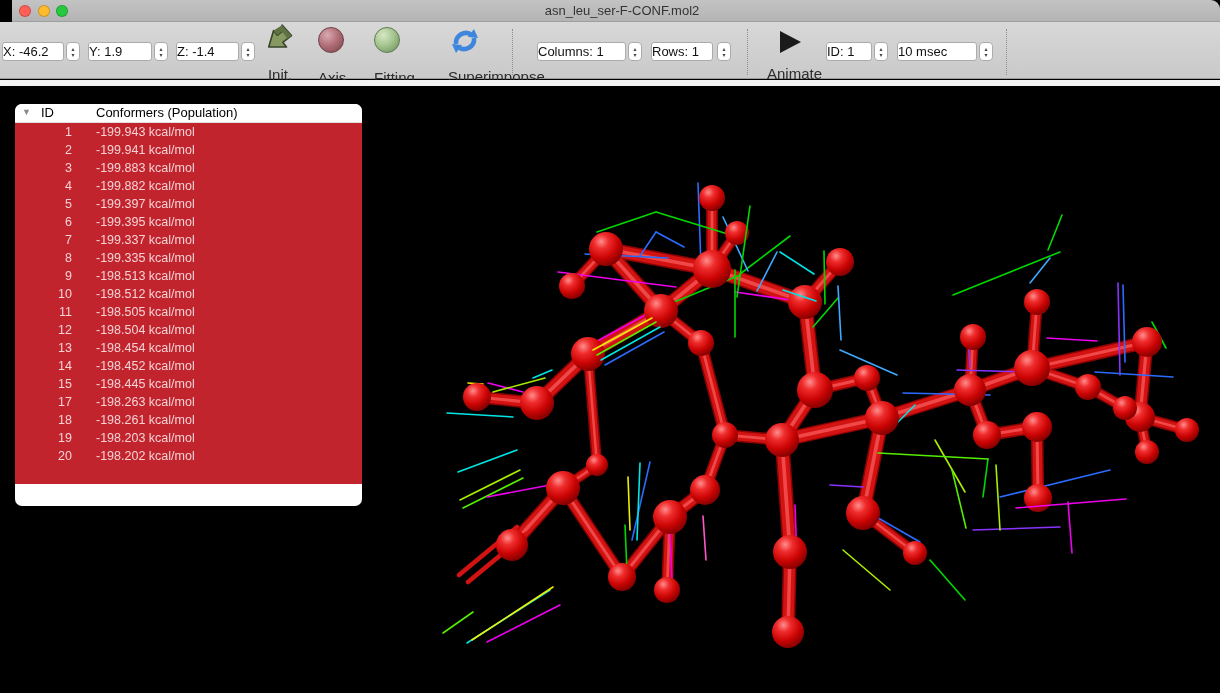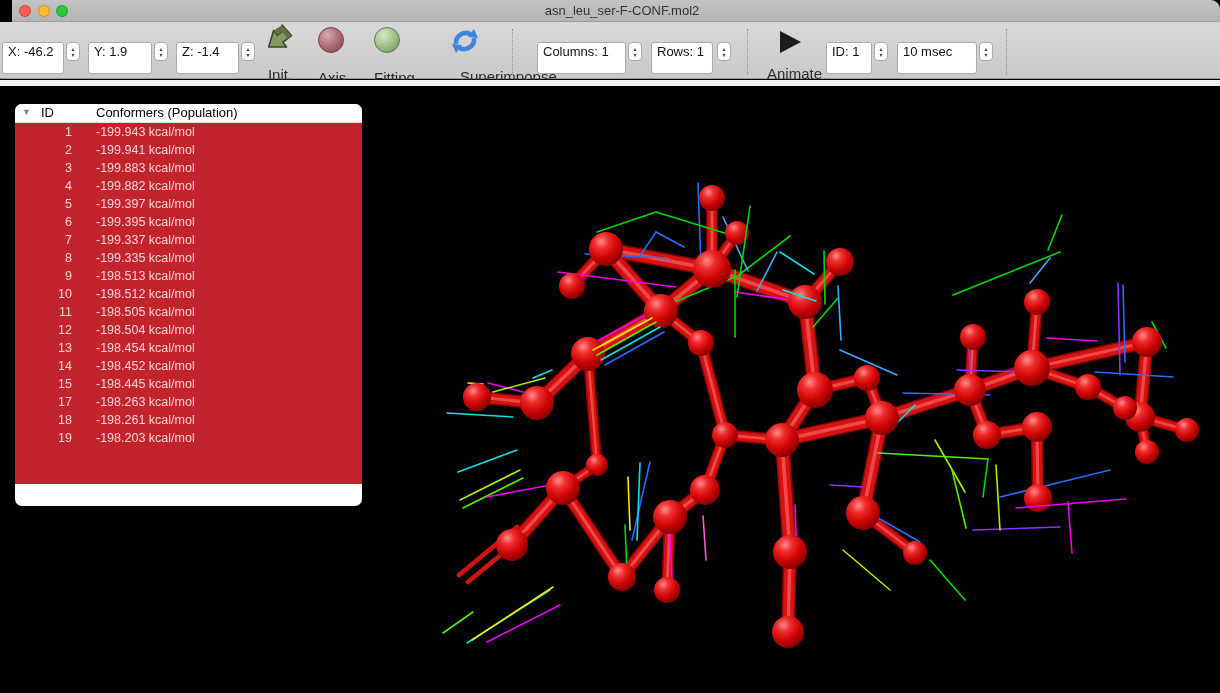--- a/index.html
+++ b/index.html
@@ -15,23 +15,23 @@
     font-size:13px; color:#343434; }
   .light { position:absolute; top:5px; width:12px; height:12px; border-radius:50%;
     border:0.5px solid rgba(0,0,0,0.2); }
   .l-red{ left:7px; background:#ff5f57; } .l-yellow{ left:26px; background:#febb2e; }
   .l-green{ left:44px; background:#27c93f; }
 
   
   .toolbar { position:absolute; left:0; top:22px; width:100%; height:57px;
     background:linear-gradient(#d8d8d8,#c9c9c9); border-bottom:1px solid #9b9b9b; }
   .strip { position:absolute; left:0; top:80px; width:100%; height:6px; background:#f4f4f4; }
-  .tfield { position:absolute; top:20px; height:32px; background:#fff;
+  .tfield { position:absolute; top:20px; height:19px; background:#fff;
     border:1px solid #ababab; border-radius:3px; font-size:13px; line-height:17px;
-    padding-left:5px; color:#111; white-space:nowrap; overflow:hidden; }
+    color:#111; white-space:nowrap; overflow:hidden; }
   .stepper { position:absolute; top:20px; width:14px; height:19px; background:#fff;
     border:1px solid #ababab; border-radius:4px; display:flex; flex-direction:column;
     align-items:center; justify-content:center; }
   .stepper span { font-size:6px; line-height:6px; color:#444; }
   .tbtn { position:absolute; text-align:center; cursor:default; }
   .tlabel { position:absolute; top:42px; width:100%; text-align:center;
     font-size:15px; color:#2c2c2c; white-space:nowrap; }
   .divider { position:absolute; top:7px; height:46px; width:0;
     border-left:1px dotted #8f8f8f; }
   .sphere-icon { width:26px; height:26px; border-radius:50%; }
@@ -381,21 +381,21 @@
       <div class="tlabel">Fitting</div>
     </div>
 
     <div class="tbtn" style="left:448px;top:2px;width:34px;">
       <svg width="32" height="34" viewBox="0 0 32 32">
         <path d="M7 19 a10 10 0 0 1 16-9" fill="none" stroke="#3e86dd" stroke-width="4.6"></path>
         <polygon points="25,4 29,13 19,12" fill="#3e86dd"></polygon>
         <path d="M25 13 a10 10 0 0 1 -16 9" fill="none" stroke="#3e86dd" stroke-width="4.6"></path>
         <polygon points="7,28 3,19 13,20" fill="#3e86dd"></polygon>
       </svg>
-      <div class="tlabel" style="top:44px;margin-left:12px;">Superimpopse</div>
+      <div class="tlabel" style="top:44px;">Superimpopse</div>
     </div>
 
     <div class="divider" style="left:512px;"></div>
 
     <div class="tfield" style="left:537px;width:89px;">Columns: 1</div>
     <div class="stepper" style="left:628px;">
       <span>▴</span>
       <span>▾</span>
     </div>
     <div class="tfield" style="left:651px;width:62px;">Rows: 1</div>
@@ -499,16 +499,20 @@
     <span class="rval">-198.263 kcal/mol</span>
   </div>
         <div class="prow">
     <span class="rid">18</span>
     <span class="rval">-198.261 kcal/mol</span>
   </div>
         <div class="prow">
     <span class="rid">19</span>
     <span class="rval">-198.203 kcal/mol</span>
   </div>
+        <div class="prow">
+    <span class="rid">20</span>
+    <span class="rval">-198.202 kcal/mol</span>
+  </div>
       </div>
   </div>
 
 </div>
 
 </body></html>

